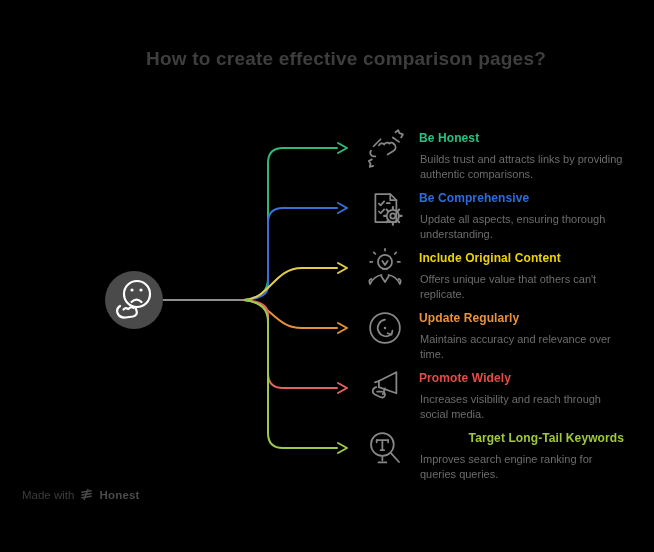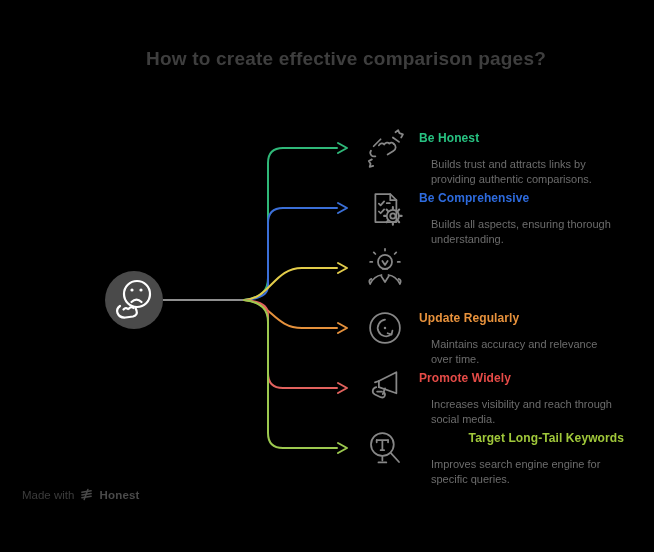--- a/index.html
+++ b/index.html
@@ -11,21 +11,21 @@
   .title{
     position:absolute;top:48px;left:0;width:100%;text-align:center;
     font-size:19px;font-weight:bold;color:#3e3e3e;letter-spacing:.2px;
   }
   svg.overlay{position:absolute;left:0;top:0;}
   .row{position:absolute;left:364px;width:270px;display:flex;align-items:flex-start;}
   .row .node-icon{flex:0 0 42px;width:42px;height:42px;margin-top:-4px;}
   .node-icon svg{width:42px;height:42px;stroke:#878787;fill:none;stroke-width:2;stroke-linecap:round;stroke-linejoin:round;}
   .row .txt{margin-left:13px;width:205px;}
   .row h3{margin:0 0 7px 0;font-size:12px;font-weight:bold;letter-spacing:.1px;}
-  .row p{margin:12px;font-size:11px;line-height:14.5px;color:#6c6c6c;}
+  .row p{margin:1px;font-size:11px;line-height:14.5px;color:#6c6c6c;}
   .footer{
     position:absolute;left:22px;top:488px;display:flex;align-items:center;gap:6px;
     font-size:11.5px;color:#3c3c3c;
   }
   .footer .brand{color:#4a4a4a;font-weight:bold;letter-spacing:.2px;}
   .footer svg{width:13px;height:13px;stroke:#4a4a4a;stroke-width:1.6;fill:none;stroke-linecap:round;}
 </style>
 </head>
 <body>
 
@@ -109,38 +109,42 @@
         <path d="M17 28 l2 2 l4 -4.5"></path>
         <g stroke-width="2">
           <circle cx="33" cy="33" r="3"></circle>
           <circle cx="33" cy="33" r="7"></circle>
           <path d="M33 25 v-2 M33 41 v2 M25 33 h-2 M41 33 h2 M27.3 27.3 l-1.5 -1.5 M38.7 38.7 l1.5 1.5 M38.7 27.3 l1.5 -1.5 M27.3 38.7 l-1.5 1.5" stroke-width="2.4"></path>
         </g>
       </svg>
     </div>
     <div class="txt">
       <h3 style="color: rgb(46, 107, 222);">Be Comprehensive</h3>
-      <p>Builds all aspects, ensuring thorough understanding.</p>
+      <p>Update all aspects, ensuring thorough understanding.</p>
     </div>
   </div>
 
   <div class="row" style="top:251px;">
     <div class="node-icon">
       <svg viewBox="0 0 48 48">
         <circle cx="24" cy="17" r="8"></circle>
         <path d="M21 16 l3 4.5 l3 -4.5"></path>
         <path d="M21.5 25 h5"></path>
         <path d="M24 4 v-2 M13 8 l-1.8 -1.8 M35 8 l1.8 -1.8 M9.5 17 h-2.5 M38.5 17 h2.5"></path>
         <path d="M7 42 q5 -9 13 -10"></path>
         <path d="M41 42 q-5 -9 -13 -10"></path>
         <path d="M19.5 33 l4.5 7 l4.5 -7"></path>
         <path d="M7 42 q-2.5 -4 1.5 -5.5"></path>
         <path d="M41 42 q2.5 -4 -1.5 -5.5"></path>
       </svg>
     </div>
+    <div class="txt">
+      <h3 style="color: rgb(237, 212, 5);">Include Original Content</h3>
+      <p>Offers unique value that others can't replicate.</p>
+    </div>
   </div>
 
   <div class="row" style="top:371px;">
     <div class="node-icon">
       <svg viewBox="0 0 48 48">
         <path d="M17 16 L37 6 V30 L17 23"></path>
         <path d="M17 16 V23"></path>
         <path d="M12.5 17.5 l4.5 -1.5"></path>
         <path d="M14 23 c-4.5 1 -5.5 6.5 -1.5 8.5 l6.5 3 c4.5 1.5 6.5 -3 3.5 -6"></path>
         <path d="M15 28 h5.5"></path>
@@ -173,21 +177,21 @@
       <svg viewBox="0 0 48 48">
         <circle cx="21" cy="20" r="13"></circle>
         <path d="M30.5 29.5 L40 40"></path>
         <path d="M14.5 15 h13 M21 15 v11.5"></path>
         <path d="M14.5 15 v2.5 M27.5 15 v2.5 M19 26.5 h4"></path>
         <path d="M21 33 v5 M16.5 40.5 h9"></path>
       </svg>
     </div>
     <div class="txt">
       <h3 style="color: rgb(160, 200, 58); text-align: right;">Target Long-Tail Keywords</h3>
-      <p>Improves search engine engine for specific queries.</p>
+      <p>Improves search engine ranking for queries queries.</p>
     </div>
   </div>
 
   <div class="footer">
     <span>Made with</span>
     <svg viewBox="0 0 14 14">
       <path d="M2 4.5 L12 3"></path>
       <path d="M2 7.5 L12 6"></path>
       <path d="M2 10.5 L12 9"></path>
       <path d="M8.5 1.5 L4.5 12.5"></path>

